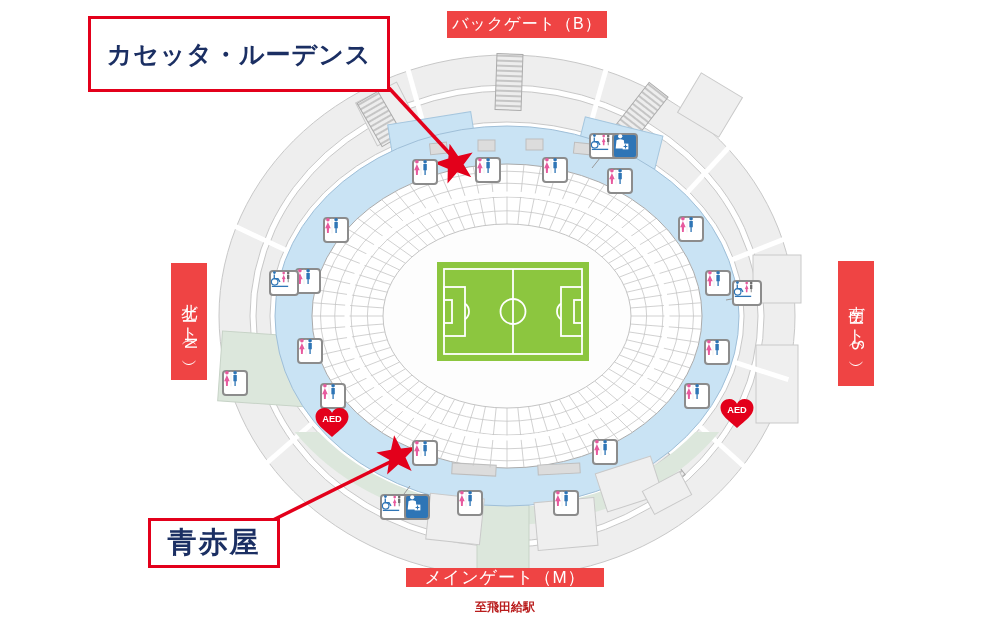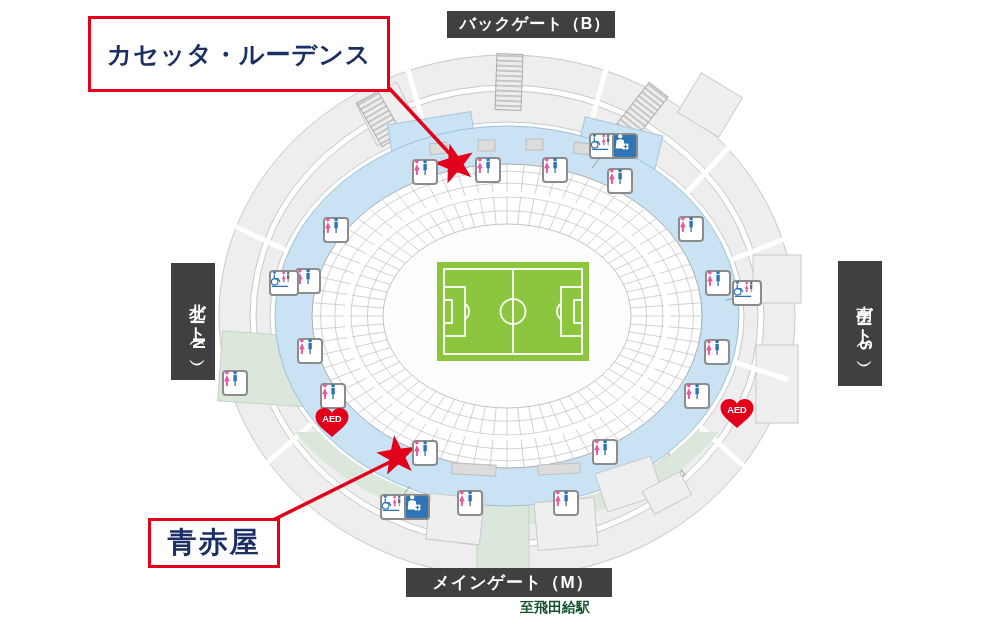--- a/index.html
+++ b/index.html
@@ -6,28 +6,28 @@
   .stage{position:relative;width:1000px;height:627px;background:#fff;overflow:hidden;
          font-family:"Liberation Sans","DejaVu Sans",sans-serif;}
   svg{position:absolute;left:0;top:0;}
   
   .callout{position:absolute;border:3px solid #E3001B;background:#fff;color:#1B2F63;
            font-weight:bold;text-align:center;display:flex;flex-direction:column;
            justify-content:center;z-index:6;gap:44px;}
   #callout-top{left:88px;top:16px;width:296px;height:70px;font-size:25px;line-height:1.3;letter-spacing:1px;}
   #callout-bottom{left:148px;top:518px;width:126px;height:44px;font-size:29px;letter-spacing:2px;}
   
-  .gate{position:absolute;background:#404040;color:#fff;font-weight:bold;display:flex;
-        align-items:center;justify-content:center;z-index:6;letter-spacing:1px;padding-left:8px;}
+  .gate{position:absolute;background:#ef4444;color:#fff;font-weight:normal;display:flex;
+        align-items:center;justify-content:center;z-index:6;letter-spacing:1px;}
   #gate-back{left:447px;top:11px;width:160px;height:27px;font-size:16px;}
-  #gate-main{left:406px;top:568px;width:198px;height:29px;font-size:17px;}
+  #gate-main{left:406px;top:568px;width:198px;height:19px;font-size:17px;}
   #gate-north{left:171px;top:263px;width:36px;height:117px;writing-mode:vertical-rl;font-size:16px;letter-spacing:2px;}
   #gate-south{left:838px;top:261px;width:36px;height:125px;writing-mode:vertical-rl;font-size:16px;letter-spacing:2px;}
-  #station-note{position:absolute;left:420px;top:599px;width:170px;text-align:right;
-                font-size:14px;font-weight:bold;color:#14532d;z-index:6;}
+  #station-note{position:absolute;left:420px;top:599px;width:170px;text-align:center;
+                font-size:12px;font-weight:bold;color:#b91c1c;z-index:6;}
   
   #icons-layer{position:absolute;left:0;top:0;width:100%;height:100%;z-index:5;}
   .ic{position:absolute;transform:translate(-50%,-50%);line-height:0;}
   .ic-box{background:#fff;border:2px solid #8C8C8C;border-radius:4px;
           display:flex;align-items:center;justify-content:center;}
   .ic-rest .ic-box{width:22px;height:22px;}
   .ic-acc .ic-box{width:26px;height:22px;}
   .ic-aid .ic-box{width:22px;height:22px;background:#2E75B6;}
 </style>
 </head>

